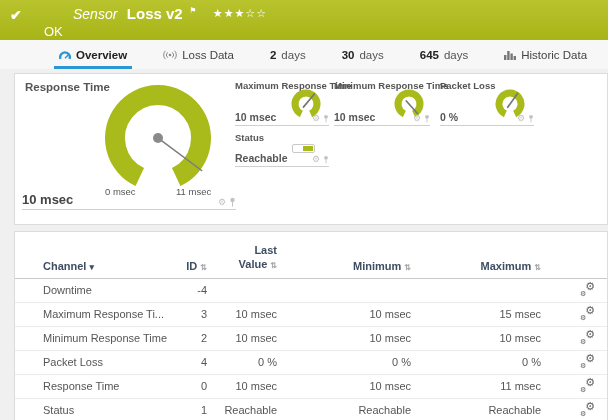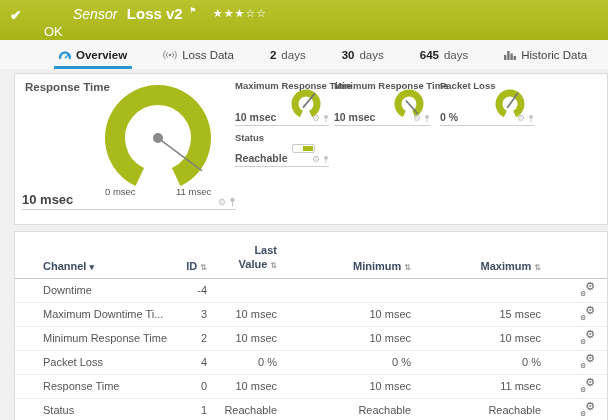--- a/index.html
+++ b/index.html
@@ -239,21 +239,21 @@
       <tbody>
         <tr>
           <td class="ch">Downtime</td>
           <td>-4</td>
           <td></td>
           <td></td>
           <td></td>
           <td class="gearcell"><span class="chg"><span class="g1">⚙</span><span class="g2">⚙</span></span></td>
         </tr>
         <tr>
-          <td class="ch">Maximum Downtime Ti...</td>
+          <td class="ch">Maximum Response Ti...</td>
           <td>3</td>
           <td>10 msec</td>
           <td>10 msec</td>
           <td>15 msec</td>
           <td class="gearcell"><span class="chg"><span class="g1">⚙</span><span class="g2">⚙</span></span></td>
         </tr>
         <tr>
           <td class="ch">Minimum Response Time</td>
           <td>2</td>
           <td>10 msec</td>

